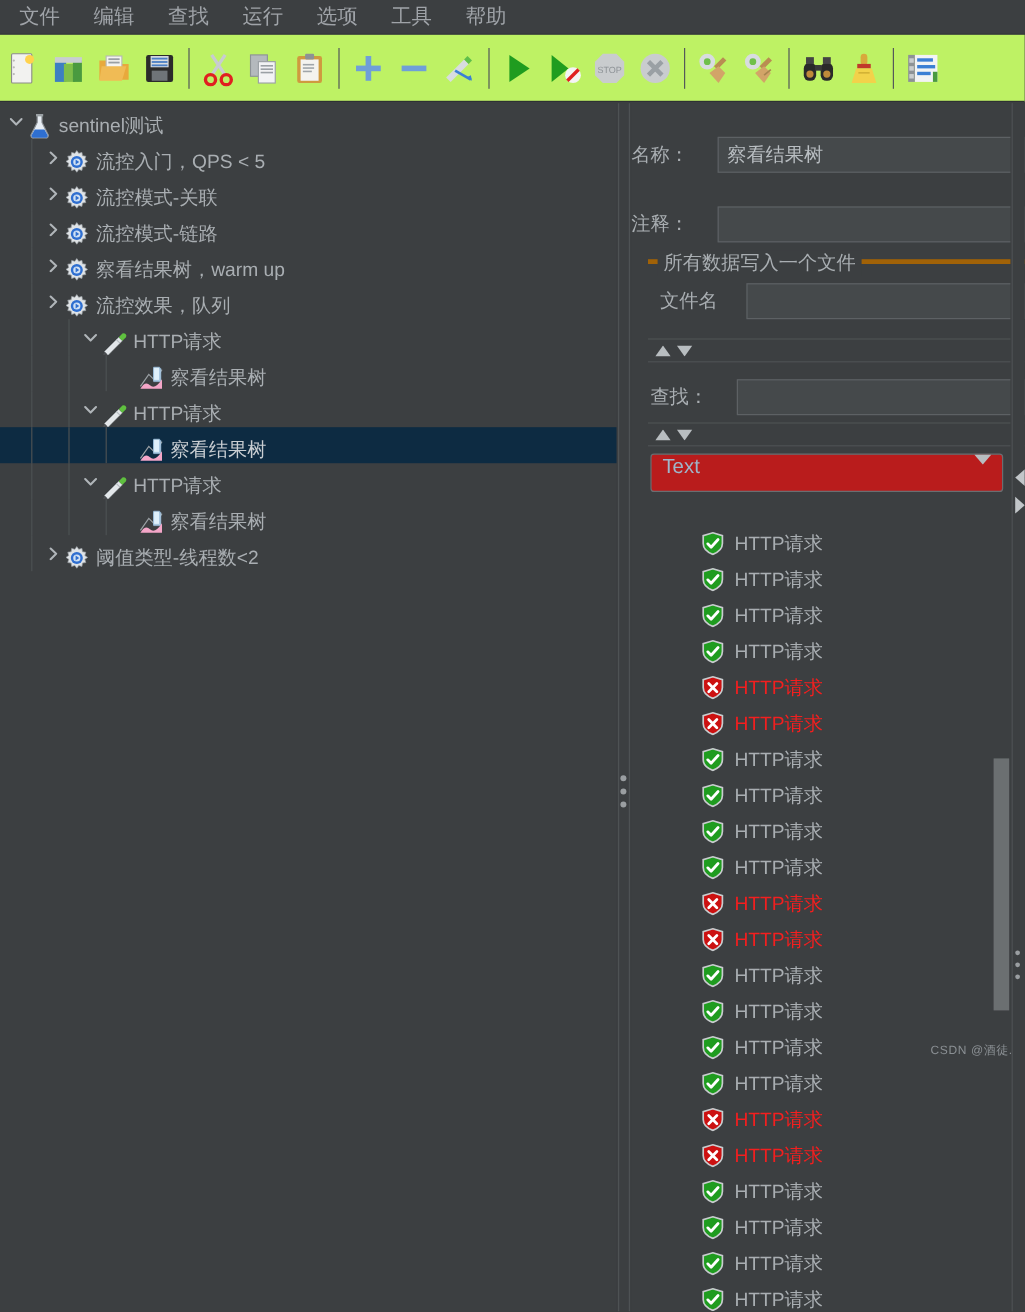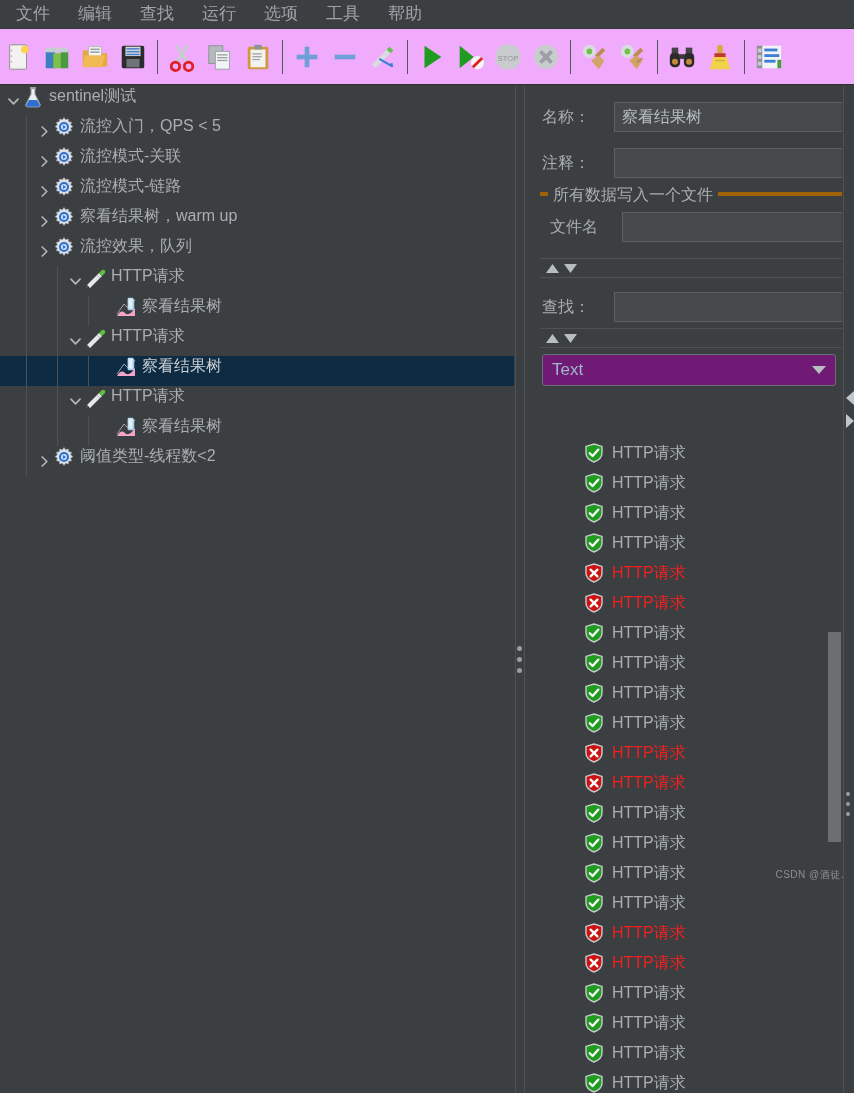--- a/index.html
+++ b/index.html
@@ -19,37 +19,37 @@
   }
   .menu-item {
     color: #9fa3a8; font-size: 17px; padding: 0 8px; margin: 0 6px;
     line-height: 28px; cursor: default; white-space: nowrap;
   }
   .menu-item:first-child { margin-left: 8px; }
 
   
   .toolbar {
     position: absolute; left: 0; top: 29px; width: 854px; height: 56px;
-    background: #f0abfc; display: flex; align-items: center;
+    background: #bef264; display: flex; align-items: center;
     border-bottom: 1px solid #2e3133;
   }
   .tb-btn {
     width: 38px; height: 44px; display: flex; align-items: center;
     justify-content: center; cursor: default; position: relative;
   }
   .tb-sep { width: 1px; height: 34px; background: #54585a; margin: 0 5px; }
   .tb-ico { width: 30px; height: 30px; display:block; }
 
   
   .tree-panel {
     position: absolute; left: 0; top: 86px; width: 514px; height: 1007px;
     background: #3c3f41; overflow: hidden;
   }
   .tree-row {
-    position: relative; height: 30px; display: flex; align-items: flex-start;
+    position: relative; height: 30px; display: flex; align-items: flex-end;
     white-space: nowrap; cursor: default;
   }
   .tree-row.selected { background: #0d2b42; }
   .tw-toggle {
     width: 18px; height: 30px; display: flex; align-items: center;
     justify-content: center; flex: none;
   }
   .tw-toggle svg { width: 11px; height: 11px; }
   .tw-spacer { flex: none; }
   .tree-ico { width: 22px; height: 22px; flex: none; margin-right: 5px; display:block;}
@@ -78,21 +78,21 @@
   }
 
   
   .right-panel {
     position: absolute; left: 526px; top: 86px; width: 328px; height: 1007px;
     background: #3c3f41; overflow: hidden;
   }
   .rp-title {
     color: #b7bcc0; font-size: 21px; margin: 17px 0 0 16px;
   }
-  .field-row { display: flex; align-items: center; margin-top: 16px; padding-left: 16px; justify-content: space-between; }
+  .field-row { display: flex; align-items: center; margin-top: 28px; padding-left: 0; justify-content: space-between; }
   .field-label { color: #a9aeb2; font-size: 16px; width: 72px; flex: none; }
   .txtinput {
     flex: 1 1 auto; height: 30px; background: #45494b;
     border: 1px solid #5d6164; color: #b9bec2; font-size: 16px;
     padding: 0 7px; line-height: 28px; outline: none;
     font-family: "Liberation Sans", sans-serif;
   }
   .txtinput::placeholder { color: #777b7e; }
 
   
@@ -114,22 +114,22 @@
     margin: 6px 0 0 14px; padding: 3px 0 3px 6px; height: 20px;
   }
   .spinrow svg { width: 13px; height: 9px; display:block; }
 
   .find-row { display:flex; align-items:center; margin-top: 14px; padding-left: 16px; }
   .find-label { color:#a9aeb2; font-size:16px; width:72px; flex:none; }
 
   
   .combo-row { display:flex; align-items:center; margin: 6px 0 0 16px; }
   .combo {
-    width: 294px; height: 32px; background: #701a75; border: 1px solid #6a6e71;
-    border-radius: 3px; display:flex; align-items:center; justify-content: space-between;
+    width: 294px; height: 32px; background: #b91c1c; border: 1px solid #6a6e71;
+    border-radius: 3px; display:flex; align-items:flex-start; justify-content: space-between;
     padding: 0 9px; cursor: default;
   }
   .combo-text { color: #9fb6c9; font-size: 17px; }
   .combo-arrow { width:0;height:0;border-left:7px solid transparent;border-right:7px solid transparent;border-top:8px solid #b8bdc0; }
 
   
   .res-list {
     position: absolute; left: 10px; top: 352px; width: 306px; bottom: 0;
     overflow: hidden;
   }

